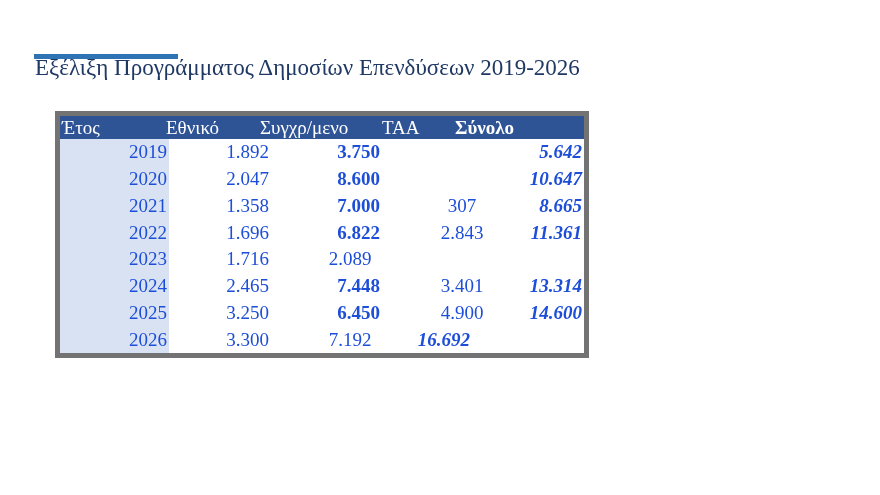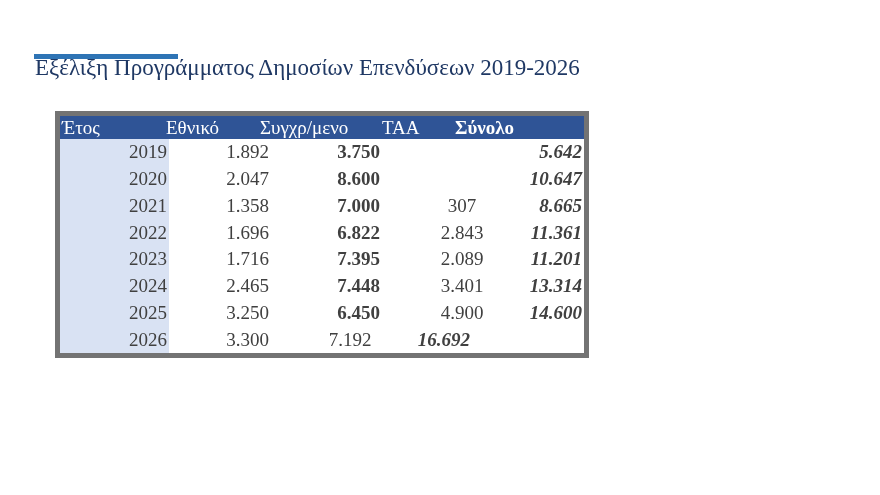--- a/index.html
+++ b/index.html
@@ -52,21 +52,21 @@
   }
   .h-etos    { left: 2px; }
   .h-ethniko { left: 106px; }
   .h-sygchr  { left: 200px; }
   .h-taa     { left: 322px; }
   .h-synolo  { left: 395px; font-weight: bold; }
   .trow {
     display: flex;
     height: 26.75px;
     font-size: 19px;
-    color: #404040;
+    color: #1d4ed8;
   }
   .trow .c {
     display: flex;
     align-items: center;
     box-sizing: border-box;
     overflow: hidden;
   }
   .c1 { width: 109px; background: #D9E2F3; justify-content: flex-end; padding-right: 2px; }
   .c2 { width: 102px; justify-content: flex-end; padding-right: 2px; }
   .c3 { width: 112px; justify-content: flex-end; padding-right: 3px; font-weight: bold; }
@@ -119,23 +119,21 @@
       <div class="c c1">2022</div>
       <div class="c c2">1.696</div>
       <div class="c c3">6.822</div>
       <div class="c c4">2.843</div>
       <div class="c c5">11.361</div>
     </div>
 
     <div class="trow">
       <div class="c c1">2023</div>
       <div class="c c2">1.716</div>
-      <div class="c c3">7.395</div>
       <div class="c c4">2.089</div>
-      <div class="c c5">11.201</div>
     </div>
 
     <div class="trow">
       <div class="c c1">2024</div>
       <div class="c c2">2.465</div>
       <div class="c c3">7.448</div>
       <div class="c c4">3.401</div>
       <div class="c c5">13.314</div>
     </div>
 

